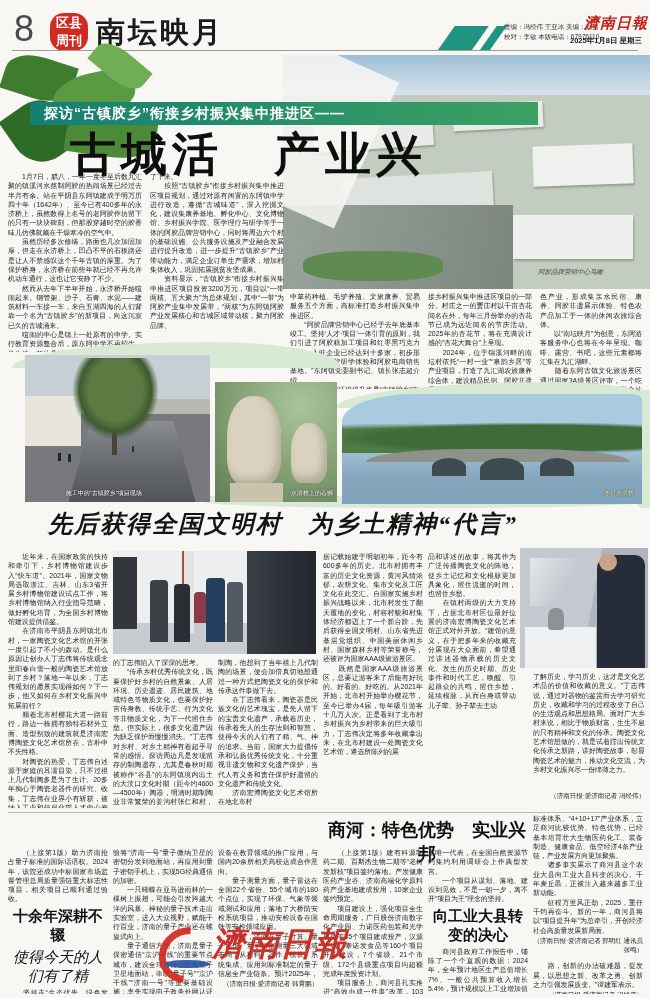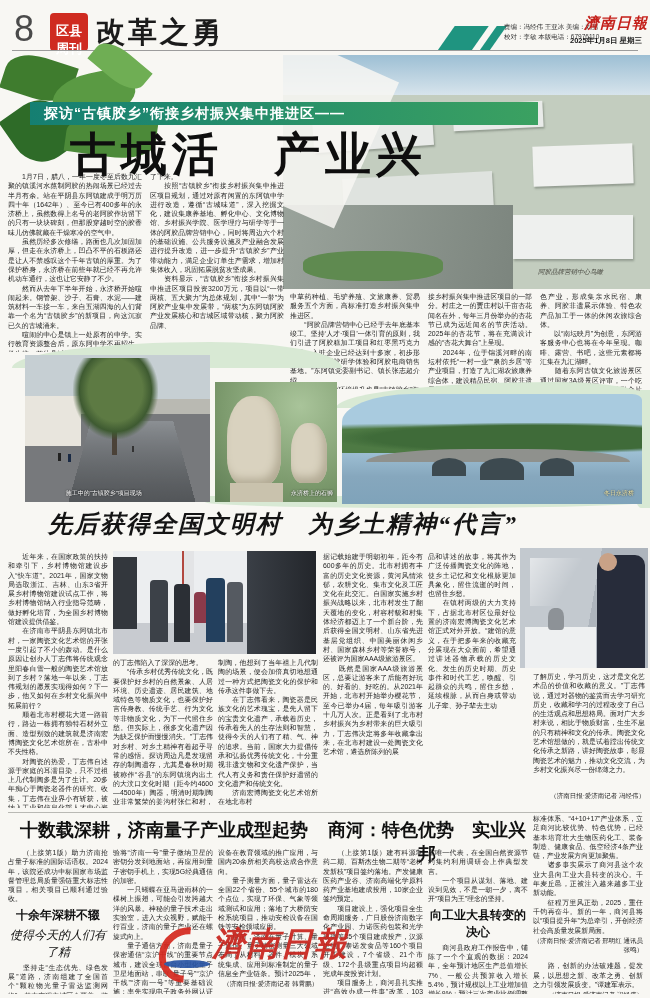--- a/index.html
+++ b/index.html
@@ -1,22 +1,22 @@
 <!DOCTYPE html>
 <html><head>
 <meta charset="utf-8">
 <style>
   html,body{margin:0;padding:0;background:#e9e7e2;}
   .page{position:relative;width:650px;height:998px;background:#f8f7f3;
         font-family:"Liberation Sans",sans-serif;overflow:hidden;margin:0 auto;}
   
   .pagenum{position:absolute;left:14px;top:8px;font-size:36px;color:#4a4a4a;font-weight:400;}
   .secbox{position:absolute;left:50px;top:13px;width:38px;height:38px;background:#cf2b20;
-          border-radius:4px;color:#fff;font-weight:bold;font-size:13px;line-height:18px;
-          text-align:center;padding-top:9px;box-sizing:border-box;}
+          border-radius:14px;color:#fff;font-weight:bold;font-size:13px;line-height:18px;
+          text-align:center;padding-top:1px;box-sizing:border-box;}
   .sectitle{position:absolute;left:96px;top:13px;font-size:29px;font-weight:900;color:#1b1b1b;letter-spacing:3px;}
   .hrule{position:absolute;left:12px;top:50px;width:626px;height:1px;background:#9c9c9c;}
   .slash1{position:absolute;left:446px;top:26px;width:52px;height:25px;background:#1f9480;transform:skewX(-35deg);}
   .slash2{position:absolute;left:480px;top:26px;width:8px;height:25px;background:#f8f7f3;transform:skewX(-35deg);}
   .editors{position:absolute;left:504px;top:22px;font-size:6.5px;color:#333;line-height:10px;width:105px;}
   .masthead{position:absolute;left:584px;top:14px;font-size:15px;color:#c4201a;
             font-family:"Liberation Serif",serif;font-weight:bold;font-style:italic;letter-spacing:1px;}
   .dateline{position:absolute;left:570px;top:36px;font-size:7.5px;color:#1b1b1b;font-weight:bold;}
   
   .leaves{position:absolute;left:0;top:55px;width:175px;height:118px;}
@@ -63,41 +63,41 @@
   .museum .pillar{position:absolute;left:34%;top:0;width:5%;height:80%;background:#e3e4e6;border-left:2px solid #b2483f;}
   .person{position:absolute;border-radius:4px 4px 0 0;}
   .manphoto{left:520px;top:548px;width:128px;height:120px;background:linear-gradient(100deg,#c3c9cf 0 55%,#aeb5bd 55%);}
   .manphoto .man{position:absolute;right:2%;top:6%;width:38%;height:94%;background:#272c3a;border-radius:14px 10px 0 0;}
   .manphoto .head{position:absolute;right:24%;top:4%;width:14%;height:15%;background:#c9a287;border-radius:50%;}
   .manphoto .pedestal{position:absolute;left:4%;bottom:0;width:55%;height:34%;background:#eef0f1;}
   .manphoto .artifact{position:absolute;left:22%;bottom:32%;width:12%;height:18%;background:#8d9297;border-radius:40% 40% 20% 20%;}
   
   .divider{position:absolute;left:8px;top:812px;width:634px;height:1px;background:#b9b9b4;}
   .hl3{position:absolute;font-weight:900;color:#101010;text-align:center;}
-  .sub{font-weight:bold;text-align:center;font-size:12px;color:#111;margin:3px 0 2px;}
+  .sub{font-weight:bold;text-align:center;font-size:15px;color:#111;margin:3px 0 2px;}
   .sub.kai{font-weight:normal;font-style:italic;font-family:"Liberation Serif",serif;}
   .byline{text-align:right;font-size:6.5px;color:#1d1d1d;margin-top:2px;font-family:"Liberation Serif",serif;}
   
   .wm{position:absolute;left:158px;top:920px;width:320px;height:58px;opacity:.92;pointer-events:none;}
   .wm .swoosh{position:absolute;left:0;top:8px;width:44px;height:40px;border:7px solid #d5281e;border-right-color:transparent;
               border-bottom-color:transparent;border-radius:50%;transform:rotate(-40deg);}
   .wm .swoosh2{position:absolute;left:6px;top:40px;width:46px;height:8px;background:#2b56a5;border-radius:50%;}
   .wm .brand{position:absolute;left:54px;top:2px;font-size:33px;color:#c8231c;font-weight:bold;
              font-family:"Liberation Serif",serif;font-style:italic;letter-spacing:1px;}
   .wm .suffix{position:absolute;left:212px;top:10px;font-size:27px;color:#d5281e;font-weight:900;
               text-shadow:2px 2px 0 #3a66b5;letter-spacing:1px;}
 </style>
 </head>
 <body>
 
 <div class="page">
 
   <div class="pagenum">8</div>
   <div class="secbox">区县 周刊</div>
-  <div class="sectitle">改革之勇</div>
+  <div class="sectitle">南坛映月</div>
   <div class="slash1"></div>
   <div class="slash2"></div>
   <div class="hrule"></div>
   <div class="editors">
     <div>责编：冯经伟 王亚冰 美编：刘男</div>
     <div>校对：李敏 本版电话：67976110</div>
   </div>
   <div class="masthead">濟南日報</div>
   <div class="dateline">2025年1月8日 星期三</div>
 
@@ -206,21 +206,20 @@
     <div class="artifact"></div>
     <div style="position:absolute;left:8%;top:8%;width:48%;height:40%;background:linear-gradient(120deg,rgba(255,255,255,.55),rgba(255,255,255,0) 60%);"></div>
   </div>
   <div style="position:absolute;left:533px;top:672px;width:112px;height:138px;">
     <div class="col" style="position:static;width:112px;height:118px;">了解历史，学习历史，这才是文化艺术品的价值和收藏的意义。”丁志伟说，通过对器物的鉴赏而去学习研究历史，收藏和学习的过程改变了自己的生活观点和思想格局。面对广大乡村来说，相比于物质财富，生生不息的只有精神和文化的传承。陶瓷文化艺术馆想做的，就是试着蹚出传统文化传承之新路，讲好陶瓷故事，彰显陶瓷艺术的魅力，推动文化交流，为乡村文化振兴尽一份绵薄之力。</div>
     <p class="byline">（济南日报·爱济南记者 冯经伟）</p>
   </div>
 
   <div class="divider"></div>
 
-  <div class="hl3" style="left:10px;top:818px;width:308px;font-size:18px;">十数载深耕，济南量子产业成型起势</div>
   <div style="position:absolute;left:8px;top:848px;width:100px;height:146px;overflow:hidden;">
     <div class="col" style="position:static;width:100px;height:auto;">　　（上接第1版）助力济南抢占量子标准的国际话语权。2024年，该院还成功中标国家市场监督管理总局质量强链重大标志性项目，相关项目已顺利通过验收。</div>
     <div class="sub">十余年深耕不辍</div>
     <div class="sub kai">使得今天的人们有了精</div>
     <div class="col" style="position:static;width:100px;height:auto;">　　坚持走“生态优先、绿色发展”道路，济南组建了全国首个“颗粒物光量子雷达监测网络”，基本实现主城区全覆盖，监管效能大大提高。一台光量子雷达仅用5—8分钟就能捕捉半径6公里内的污染物，准确率达95%。得益于济南率先开放应用场景，光量子雷达的研发生产企业国耀量子将产品部署到全国各地。
 　　几天前，中国电信研究院联合多个机构，完成全球首个量子加密5G卫星通信“两星三网”融合试验。“这个试验预示着量子保密通信离走进普通人的日常生活不远了。”周飞介绍，过去量子保密通信要通过专用网，只能满足少部分使用，“两星三网”融合试</div>
   </div>
   <div class="col" style="left:113px;top:848px;width:100px;height:146px;">验将“济南一号”量子微纳卫星的密钥分发到地面站，再应用到量子密钥手机上，实现5G经典通信的加密。
 　　一只蝴蝶在亚马逊雨林的一棵树上振翅，可能会引发跨越大洋的风暴。神秘的量子技术走出实验室，进入大众视野，赋能千行百业，济南的量子产业还在螺旋式向上。
 　　量子通信方面，济南是量子保密通信“京沪干线”的重要节点城市，建设全球首台小型化量子卫星地面站，串联“量子号”“京沪干线”“济南一号”等重要基础设施；率先实现电子政务外网认证体系量子密码增强认证，率先完成国家、省、市、区、街道五级电子政务外网与量子通信网的跨网通信。

